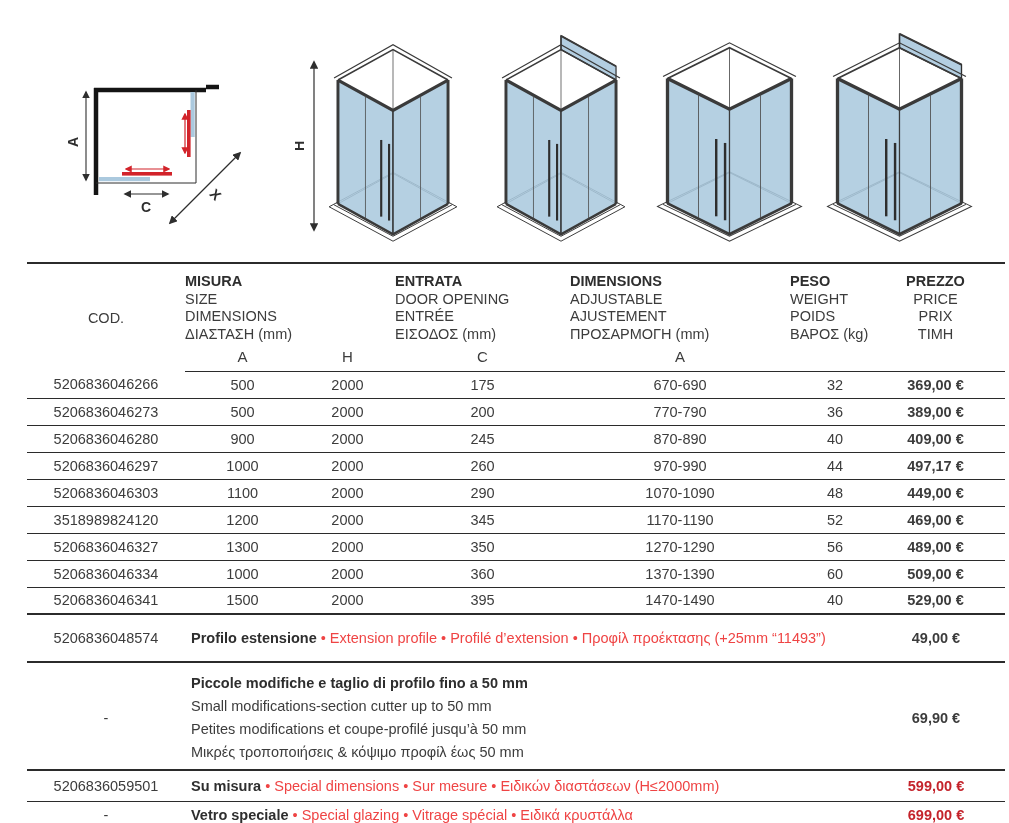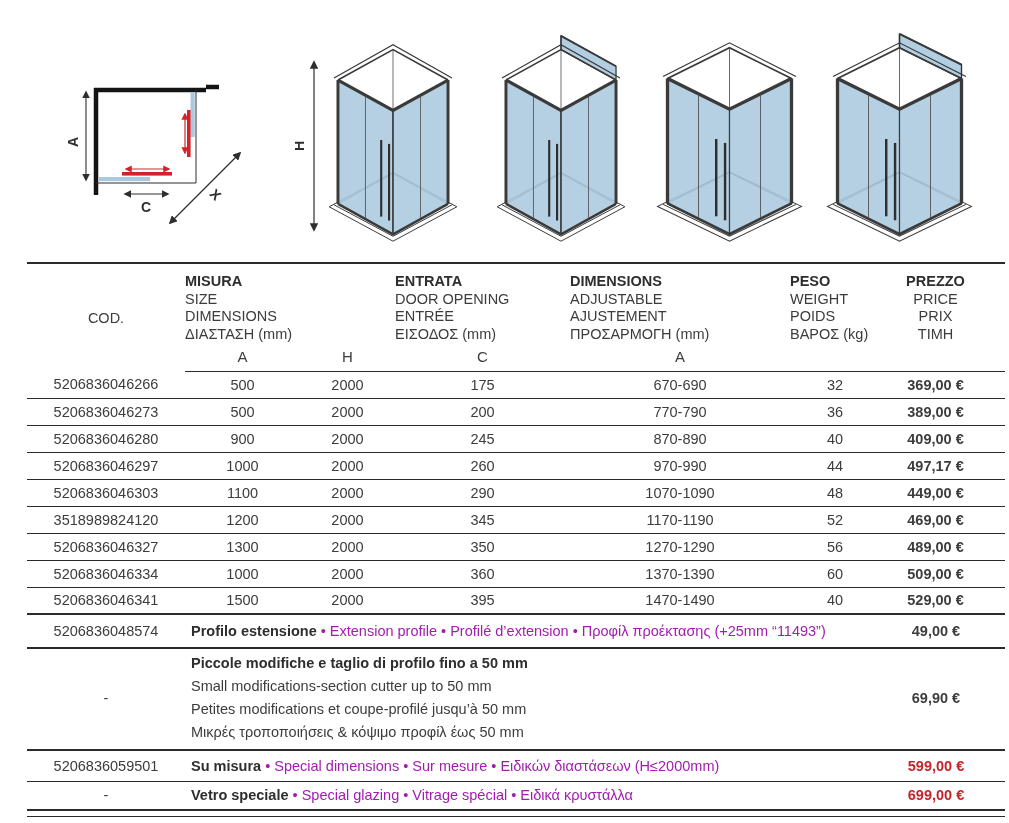--- a/index.html
+++ b/index.html
@@ -36,23 +36,23 @@
   thead .grp .t{font-weight:bold;color:var(--ink-bold);}
   thead .grp.right{text-align:center;padding-right:14px;}
   thead th.cod-h{vertical-align:middle;text-align:center;}
   thead tr.sub th{height:28px;vertical-align:middle;text-align:center;
     border-bottom:1.2px solid var(--line);font-size:15px;}
   tbody.sizes td{height:27px;text-align:center;border-bottom:1.2px solid var(--line);padding:0;}
   tbody.sizes td.c-price, .c-price{text-align:center;padding-right:14px;font-weight:bold;}
   tbody.special td{vertical-align:middle;}
   .c-desc{text-align:left;padding-left:6px;}
   .c-desc b{font-weight:bold;color:var(--ink-bold);text-align:center;}
-  .c-desc .rest{color:#a21caf;}
-  tr.r-ext td{height:34px;border-top:2px solid var(--line);border-bottom:2px solid var(--line);}
-  tr.r-mod td{border-bottom:2px solid var(--line);padding-top:3px;padding-bottom:5px;}
+  .c-desc .rest{color:#ef4444;}
+  tr.r-ext td{height:48px;border-top:2px solid var(--line);border-bottom:2px solid var(--line);}
+  tr.r-mod td{border-bottom:2px solid var(--line);padding-top:9px;padding-bottom:5px;}
   tr.r-mod .ln{line-height:23px;}
   tr.r-mod .ln.b{font-weight:bold;color:var(--ink-bold);}
   tr.r-mod td.c-cod{text-align:center;}
   tr.r-cus td{height:31px;border-bottom:1.5px solid var(--line);}
   tr.r-gla td{height:29px;border-bottom:2.2px solid var(--line);}
   tbody.special td.c-cod{text-align:center;}
   .price-red{color:var(--red);}
   .bottom-rule{width:978px;margin:5px 0 0 27px;height:1.2px;background:var(--line);}
 </style>
 </head>

